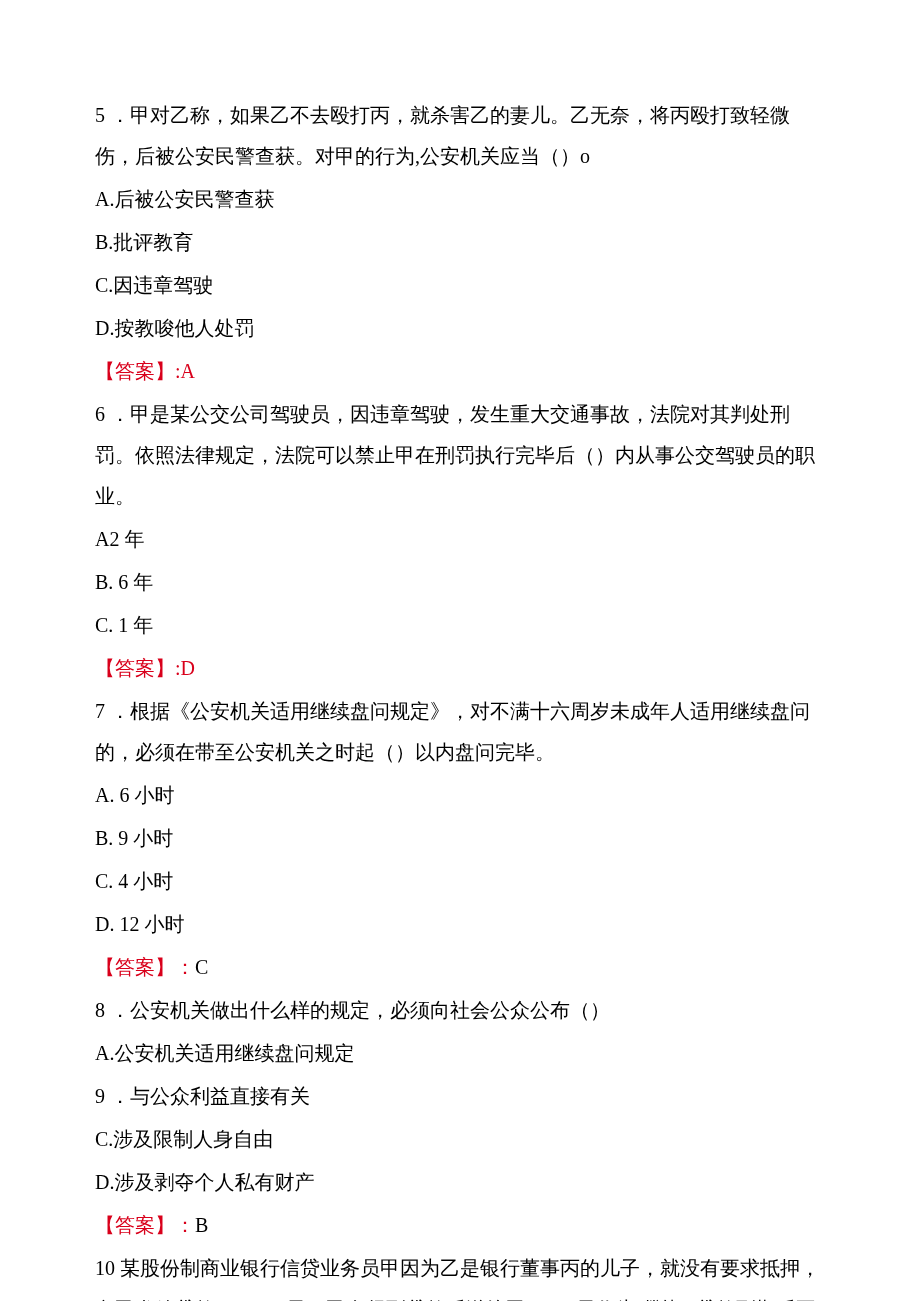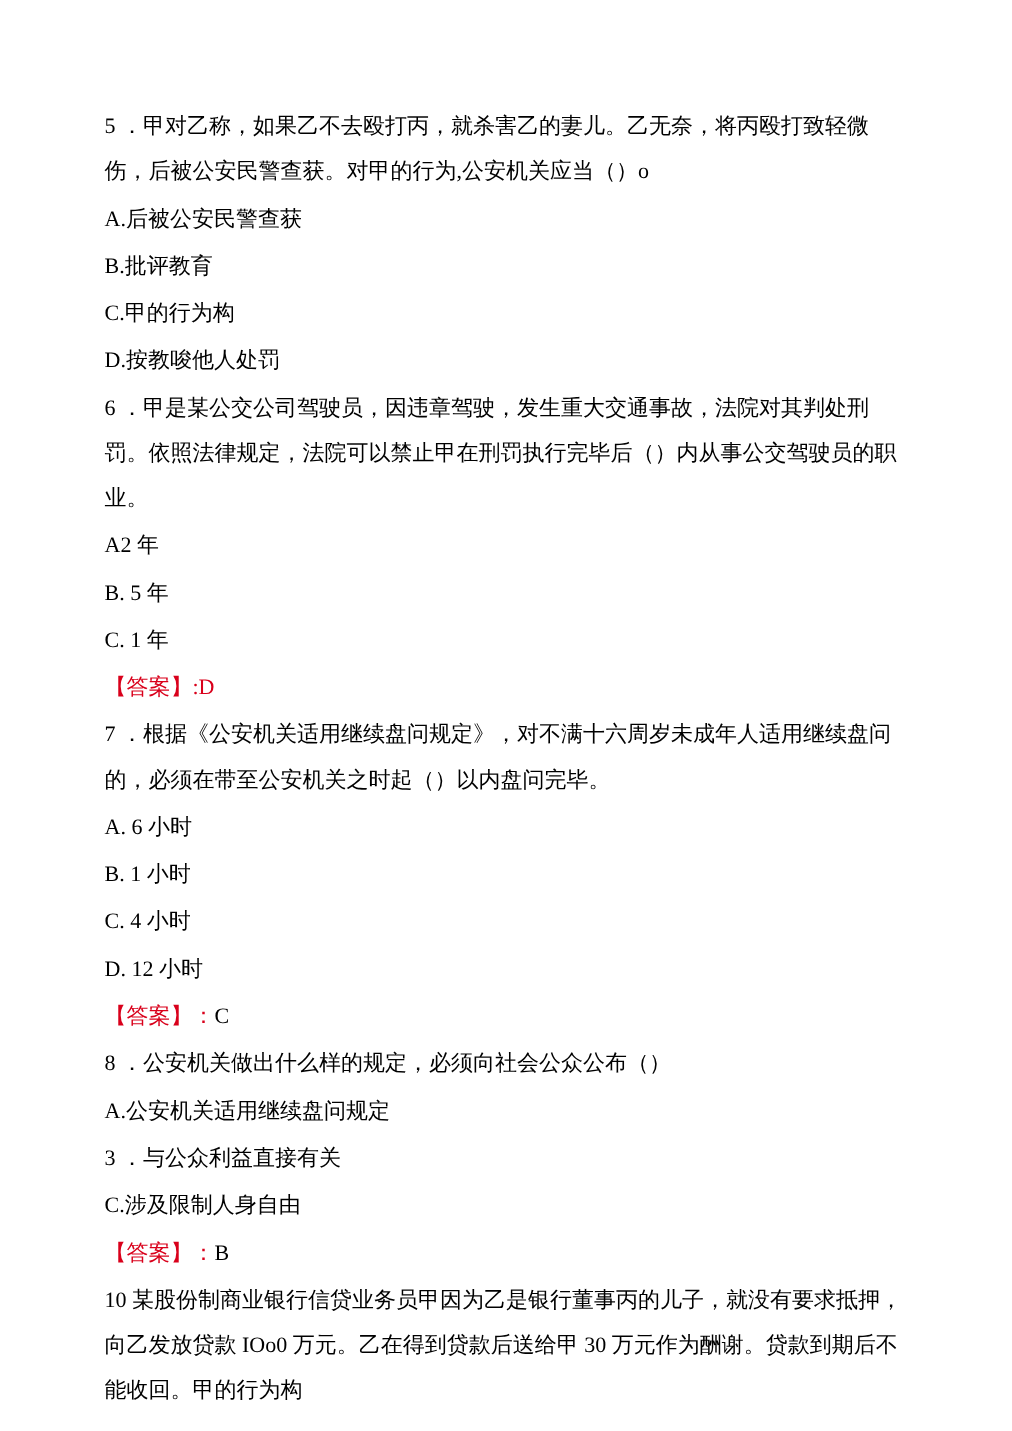--- a/index.html
+++ b/index.html
@@ -19,37 +19,39 @@
   .answer { color: #d9001b; }
 </style>
 </head>
 <body>
 
 <div class="page">
 
   <div class="block">5 ．甲对乙称，如果乙不去殴打丙，就杀害乙的妻儿。乙无奈，将丙殴打致轻微伤，后被公安民警查获。对甲的行为,公安机关应当（）o</div>
   <div class="block">A.后被公安民警查获</div>
   <div class="block">B.批评教育</div>
-  <div class="block">C.甲的行为构</div>
+  <div class="block">C.因违章驾驶</div>
   <div class="block">D.按教唆他人处罚</div>
+  <div class="block answer">【答案】:A</div>
 
   <div class="block">6 ．甲是某公交公司驾驶员，因违章驾驶，发生重大交通事故，法院对其判处刑罚。依照法律规定，法院可以禁止甲在刑罚执行完毕后（）内从事公交驾驶员的职业。</div>
   <div class="block">A2 年</div>
-  <div class="block">B. 5 年</div>
+  <div class="block">B. 6 年</div>
   <div class="block">C. 1 年</div>
   <div class="block answer">【答案】:D</div>
 
   <div class="block">7 ．根据《公安机关适用继续盘问规定》，对不满十六周岁未成年人适用继续盘问的，必须在带至公安机关之时起（）以内盘问完毕。</div>
   <div class="block">A. 6 小时</div>
-  <div class="block">B. 1 小时</div>
+  <div class="block">B. 9 小时</div>
   <div class="block">C. 4 小时</div>
   <div class="block">D. 12 小时</div>
   <div class="block"><span class="bracket" style="color:#d9001b">【答案】：</span><span>C</span></div>
 
   <div class="block">8 ．公安机关做出什么样的规定，必须向社会公众公布（）</div>
   <div class="block">A.公安机关适用继续盘问规定</div>
-  <div class="block">3 ．与公众利益直接有关</div>
+  <div class="block">9 ．与公众利益直接有关</div>
   <div class="block">C.涉及限制人身自由</div>
+  <div class="block">D.涉及剥夺个人私有财产</div>
   <div class="block"><span class="bracket" style="color:#d9001b">【答案】：</span><span>B</span></div>
 
   <div class="block">10 某股份制商业银行信贷业务员甲因为乙是银行董事丙的儿子，就没有要求抵押，向乙发放贷款 IOo0 万元。乙在得到贷款后送给甲 30 万元作为酬谢。贷款到期后不能收回。甲的行为构</div>
 
 </div>
 
 </body></html>

